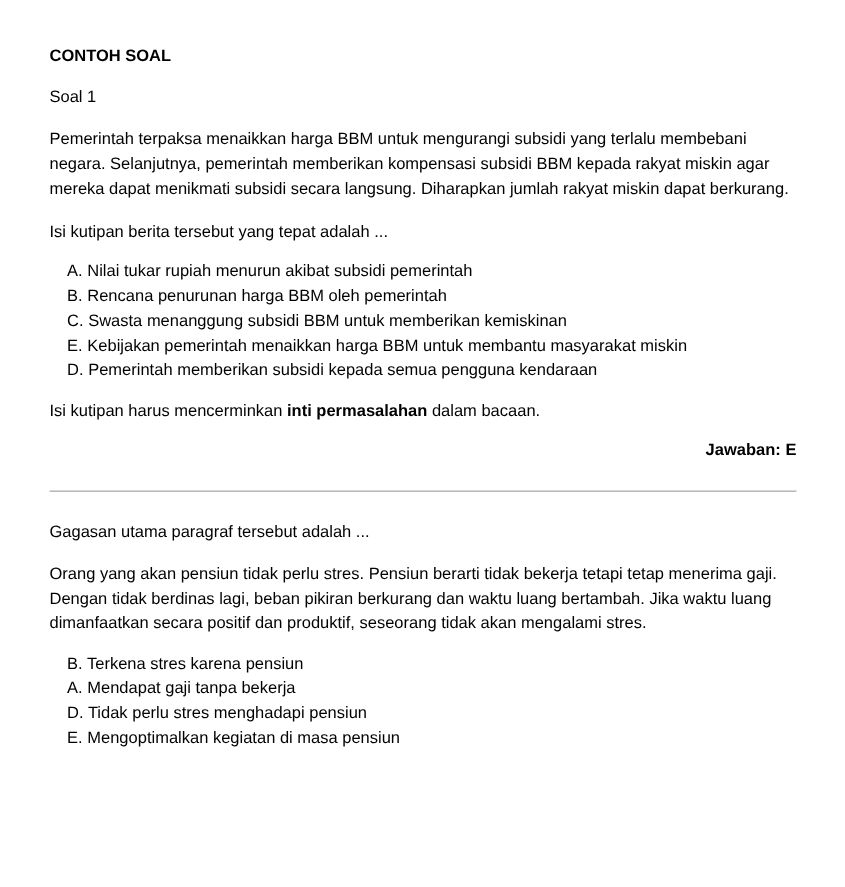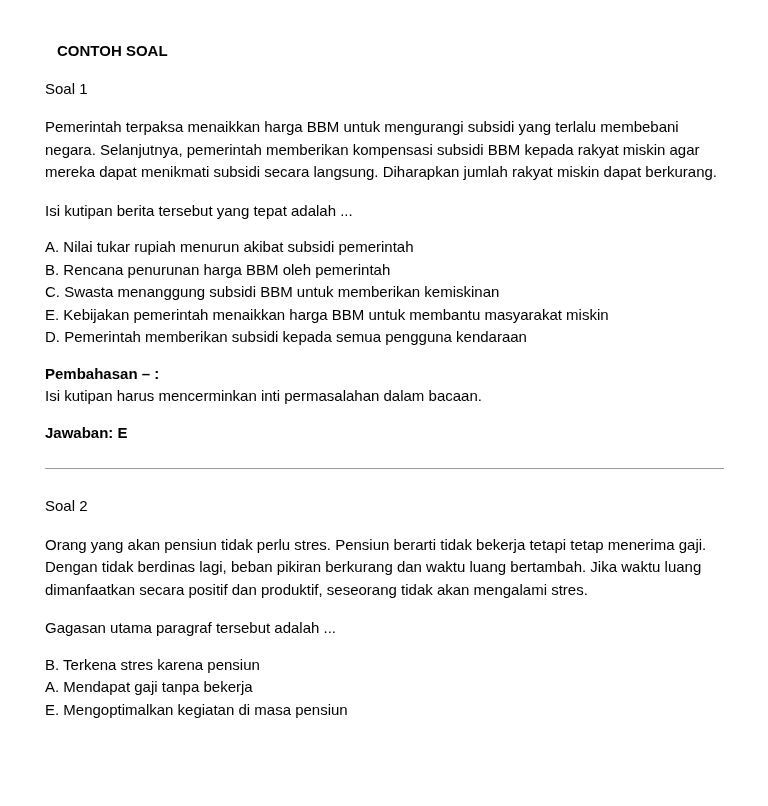--- a/index.html
+++ b/index.html
@@ -14,47 +14,48 @@
     margin: 0 auto;
   }
   .page {
     padding: 40px 44px 40px 45px;
     font-size: 15px;
     line-height: 1.5;
   }
   .doc-title {
     font-size: 15px;
     font-weight: 700;
-    margin: 0 0 15px 12px;
+    margin: 0 0 15px 0;
   }
   .q-heading {
     font-size: 15px;
     font-weight: 400;
     margin: 0 0 14px 0;
   }
   .para {
     margin: 16px 0 14px 0;
   }
   .options {
-    margin: 0 0 14px 0;
+    margin: 0 0 14px 16px;
   }
   .option {
     line-height: 1.5;
   }
   .discussion-label {
     font-weight: 700;
     margin: 0;
   }
   .discussion-line {
     margin: 0 0 14px 0;
   }
-  .bold { font-weight: 400; }
+  .bold { font-weight: 700; }
   .answer {
     font-weight: 700;
     margin: 0 0 14px 0;
+    text-align: right;
   }
   .section-divider {
     border: none;
     border-top: 1px solid #9b9b9b;
     margin: 24px 0 26px 0;
   }
   .question-section { margin: 0; }
 </style>
 </head>
 <body>
@@ -71,37 +72,36 @@
     <p class="para">Isi kutipan berita tersebut yang tepat adalah ...</p>
 
     <div class="options">
       <div class="option">A. Nilai tukar rupiah menurun akibat subsidi pemerintah</div>
       <div class="option">B. Rencana penurunan harga BBM oleh pemerintah</div>
       <div class="option">C. Swasta menanggung subsidi BBM untuk memberikan kemiskinan</div>
       <div class="option">E. Kebijakan pemerintah menaikkan harga BBM untuk membantu masyarakat miskin</div>
       <div class="option">D. Pemerintah memberikan subsidi kepada semua pengguna kendaraan</div>
     </div>
 
-    <p class="discussion-label">Pembahasan – :</p>
     <p class="discussion-line"><span>Isi kutipan harus mencerminkan </span><span class="bold">inti permasalahan</span><span> dalam bacaan.</span></p>
 
 
     <p class="answer">Jawaban: E</p>
   </section>
 
   <hr class="section-divider">
 
   <section class="question-section">
-    <h2 class="q-heading">Soal 2</h2>
+
+    <p class="para">Gagasan utama paragraf tersebut adalah ...</p>
 
     <p class="para">Orang yang akan pensiun tidak perlu stres. Pensiun berarti tidak bekerja tetapi tetap menerima gaji. Dengan tidak berdinas lagi, beban pikiran berkurang dan waktu luang bertambah. Jika waktu luang dimanfaatkan secara positif dan produktif, seseorang tidak akan mengalami stres.</p>
-
-    <p class="para">Gagasan utama paragraf tersebut adalah ...</p>
 
     <div class="options">
       <div class="option">B. Terkena stres karena pensiun</div>
       <div class="option">A. Mendapat gaji tanpa bekerja</div>
+      <div class="option">D. Tidak perlu stres menghadapi pensiun</div>
       <div class="option">E. Mengoptimalkan kegiatan di masa pensiun</div>
     </div>
 
   </section>
 
 </div>
 
 </body></html>

